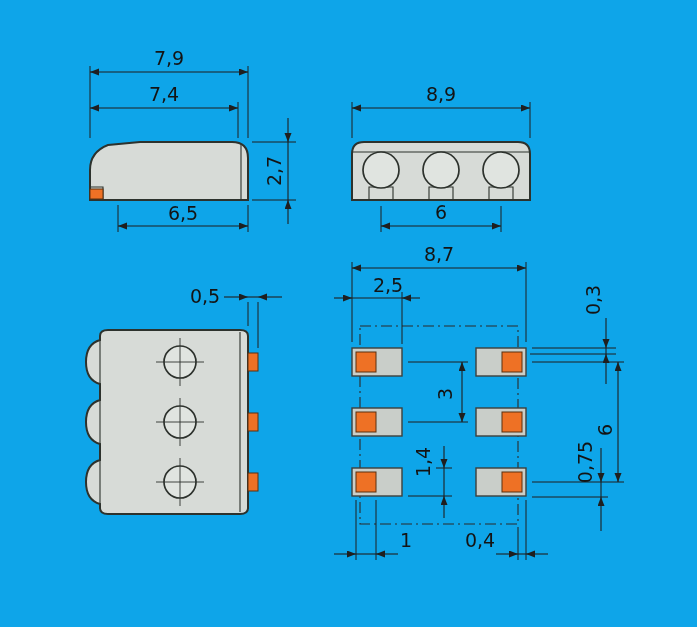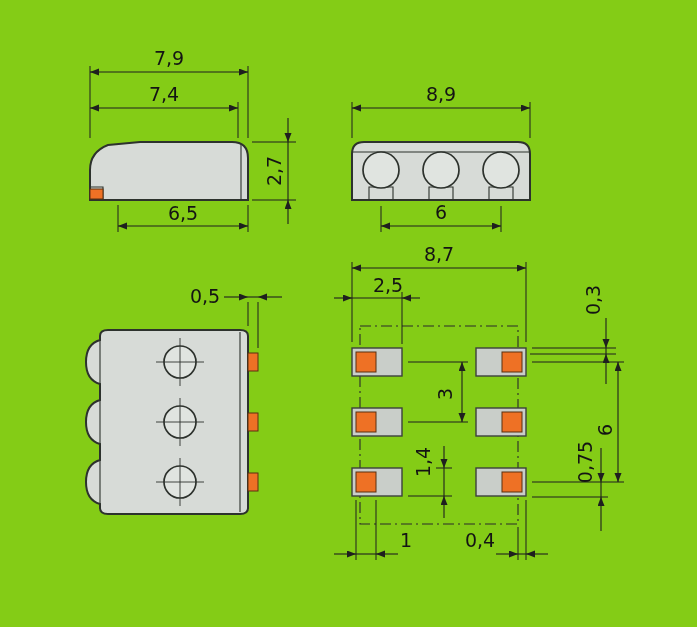--- a/index.html
+++ b/index.html
@@ -1,16 +1,16 @@
 <!DOCTYPE html>
 <html><head>
 <meta charset="utf-8">
 <style>
   html,body{margin:0;padding:0;background:#ffffff;}
-  .stage{width:697px;height:627px;background:#84cc16;position:relative;overflow:hidden;}
+  .stage{width:697px;height:627px;background:#0ea5e9;position:relative;overflow:hidden;}
   svg{display:block;}
   svg text{font-family:"DejaVu Sans","Liberation Sans",sans-serif;font-size:19px;fill:#141414;}
   .dim{stroke:#1f1f1f;stroke-width:1.1;fill:none;}
   .ext{stroke:#1f1f1f;stroke-width:1;fill:none;}
   .body{fill:#d7dbd7;stroke:#2d322d;stroke-width:2;}
   .thin{stroke:#2d322d;stroke-width:1.1;fill:none;}
   .pad{fill:#ee7125;stroke:#5a3010;stroke-width:1;}
   .land{fill:#c9cec9;stroke:#3c403c;stroke-width:1.4;}
   .contact{fill:#ee7125;stroke:#5a3010;stroke-width:1;}
   .dash{stroke:#2a2a2a;stroke-width:1.1;fill:none;stroke-dasharray:11 4 2 4;}

